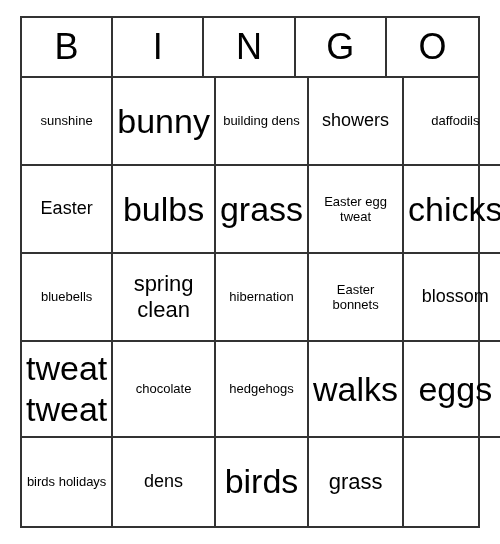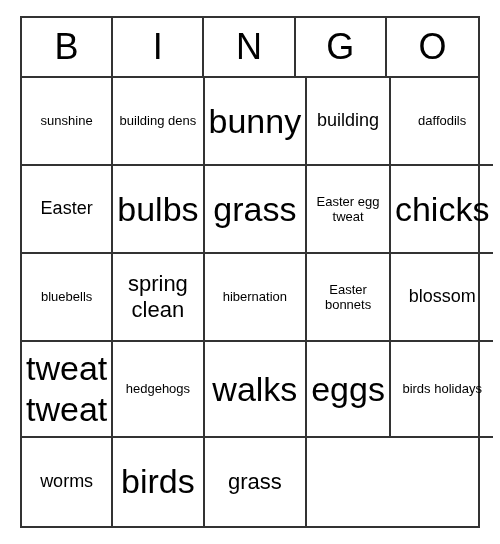--- a/index.html
+++ b/index.html
@@ -67,27 +67,27 @@
       <div class="bingo-header-cell">I</div>
       <div class="bingo-header-cell">N</div>
       <div class="bingo-header-cell">G</div>
       <div class="bingo-header-cell">O</div>
     </div>
   <div class="bingo-grid">
   <div class="bingo-cell">
         <span class="cell-text size-small">sunshine</span>
       </div>
       <div class="bingo-cell">
+        <span class="cell-text size-xlarge">bunny</span>
+      </div>
+      <div class="bingo-cell">
         <span class="cell-text size-small">building dens</span>
       </div>
       <div class="bingo-cell">
-        <span class="cell-text size-xlarge">bunny</span>
-      </div>
-      <div class="bingo-cell">
-        <span class="cell-text size-medium">building</span>
+        <span class="cell-text size-medium">showers</span>
       </div>
       <div class="bingo-cell">
         <span class="cell-text size-small">daffodils</span>
       </div>
       <div class="bingo-cell">
         <span class="cell-text size-medium">Easter</span>
       </div>
       <div class="bingo-cell">
         <span class="cell-text size-xlarge">bulbs</span>
       </div>
@@ -112,33 +112,36 @@
       <div class="bingo-cell">
         <span class="cell-text size-small">Easter bonnets</span>
       </div>
       <div class="bingo-cell">
         <span class="cell-text size-medium">blossom</span>
       </div>
       <div class="bingo-cell">
         <span class="cell-text size-xlarge">tweat tweat</span>
       </div>
       <div class="bingo-cell">
+        <span class="cell-text size-small">chocolate</span>
+      </div>
+      <div class="bingo-cell">
         <span class="cell-text size-small">hedgehogs</span>
       </div>
       <div class="bingo-cell">
         <span class="cell-text size-xlarge">walks</span>
       </div>
       <div class="bingo-cell">
         <span class="cell-text size-xlarge">eggs</span>
       </div>
       <div class="bingo-cell">
         <span class="cell-text size-small">birds holidays</span>
       </div>
       <div class="bingo-cell">
-        <span class="cell-text size-medium">worms</span>
+        <span class="cell-text size-medium">dens</span>
       </div>
       <div class="bingo-cell">
         <span class="cell-text size-xlarge">birds</span>
       </div>
       <div class="bingo-cell">
         <span class="cell-text size-large">grass</span>
       </div>
     </div>
 </div>
 

